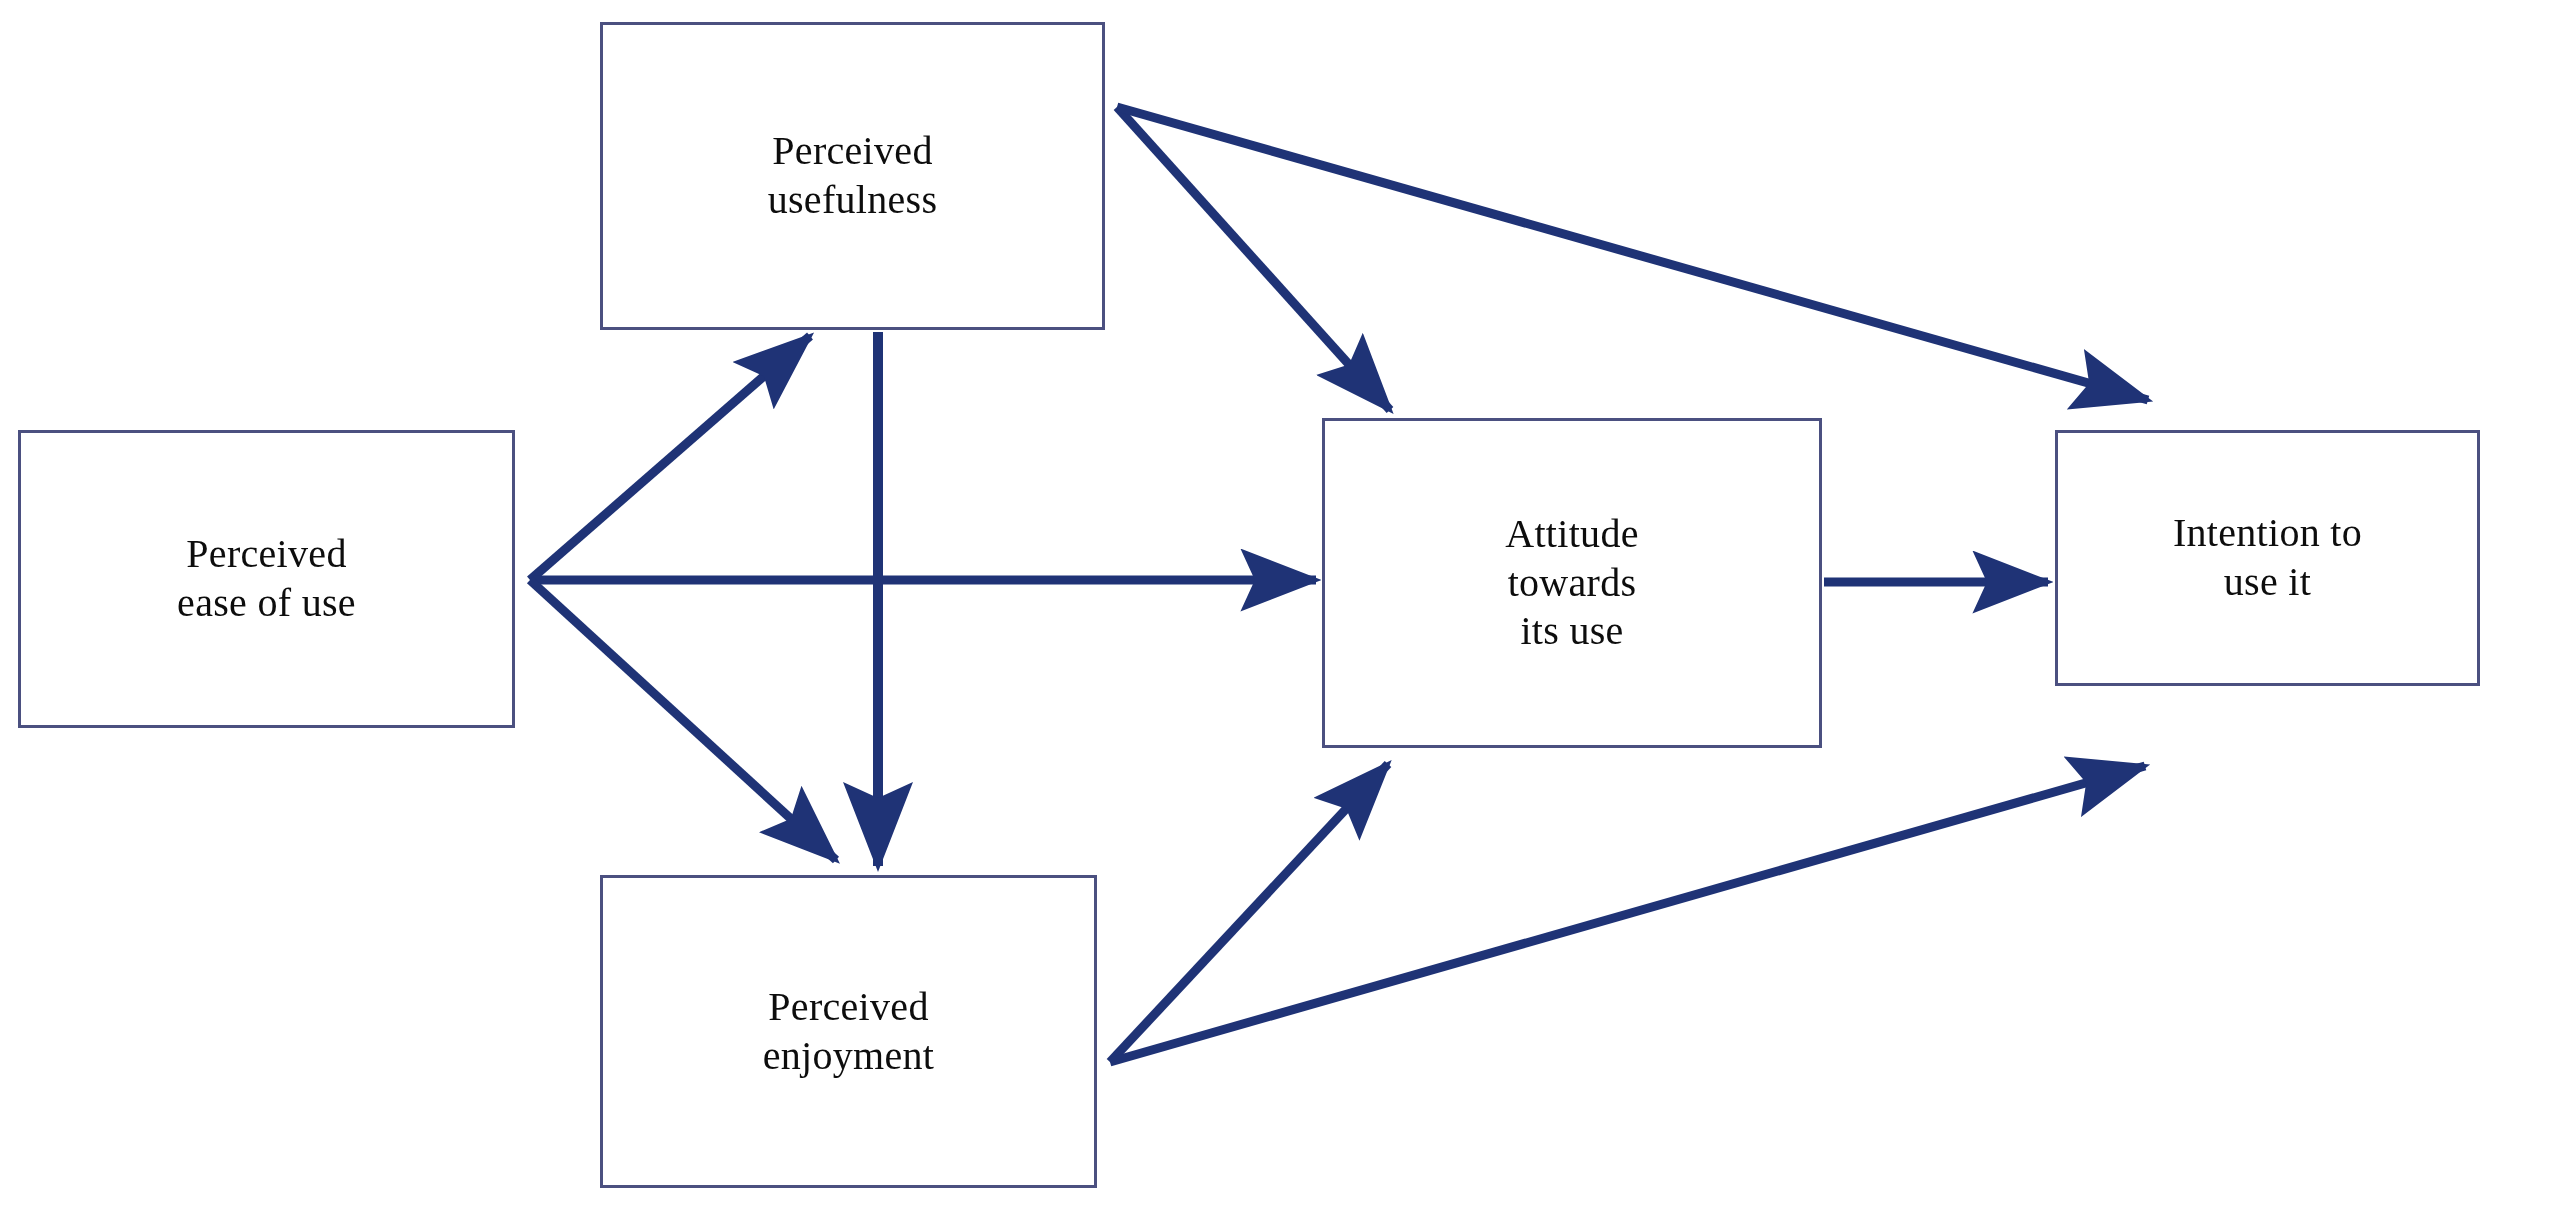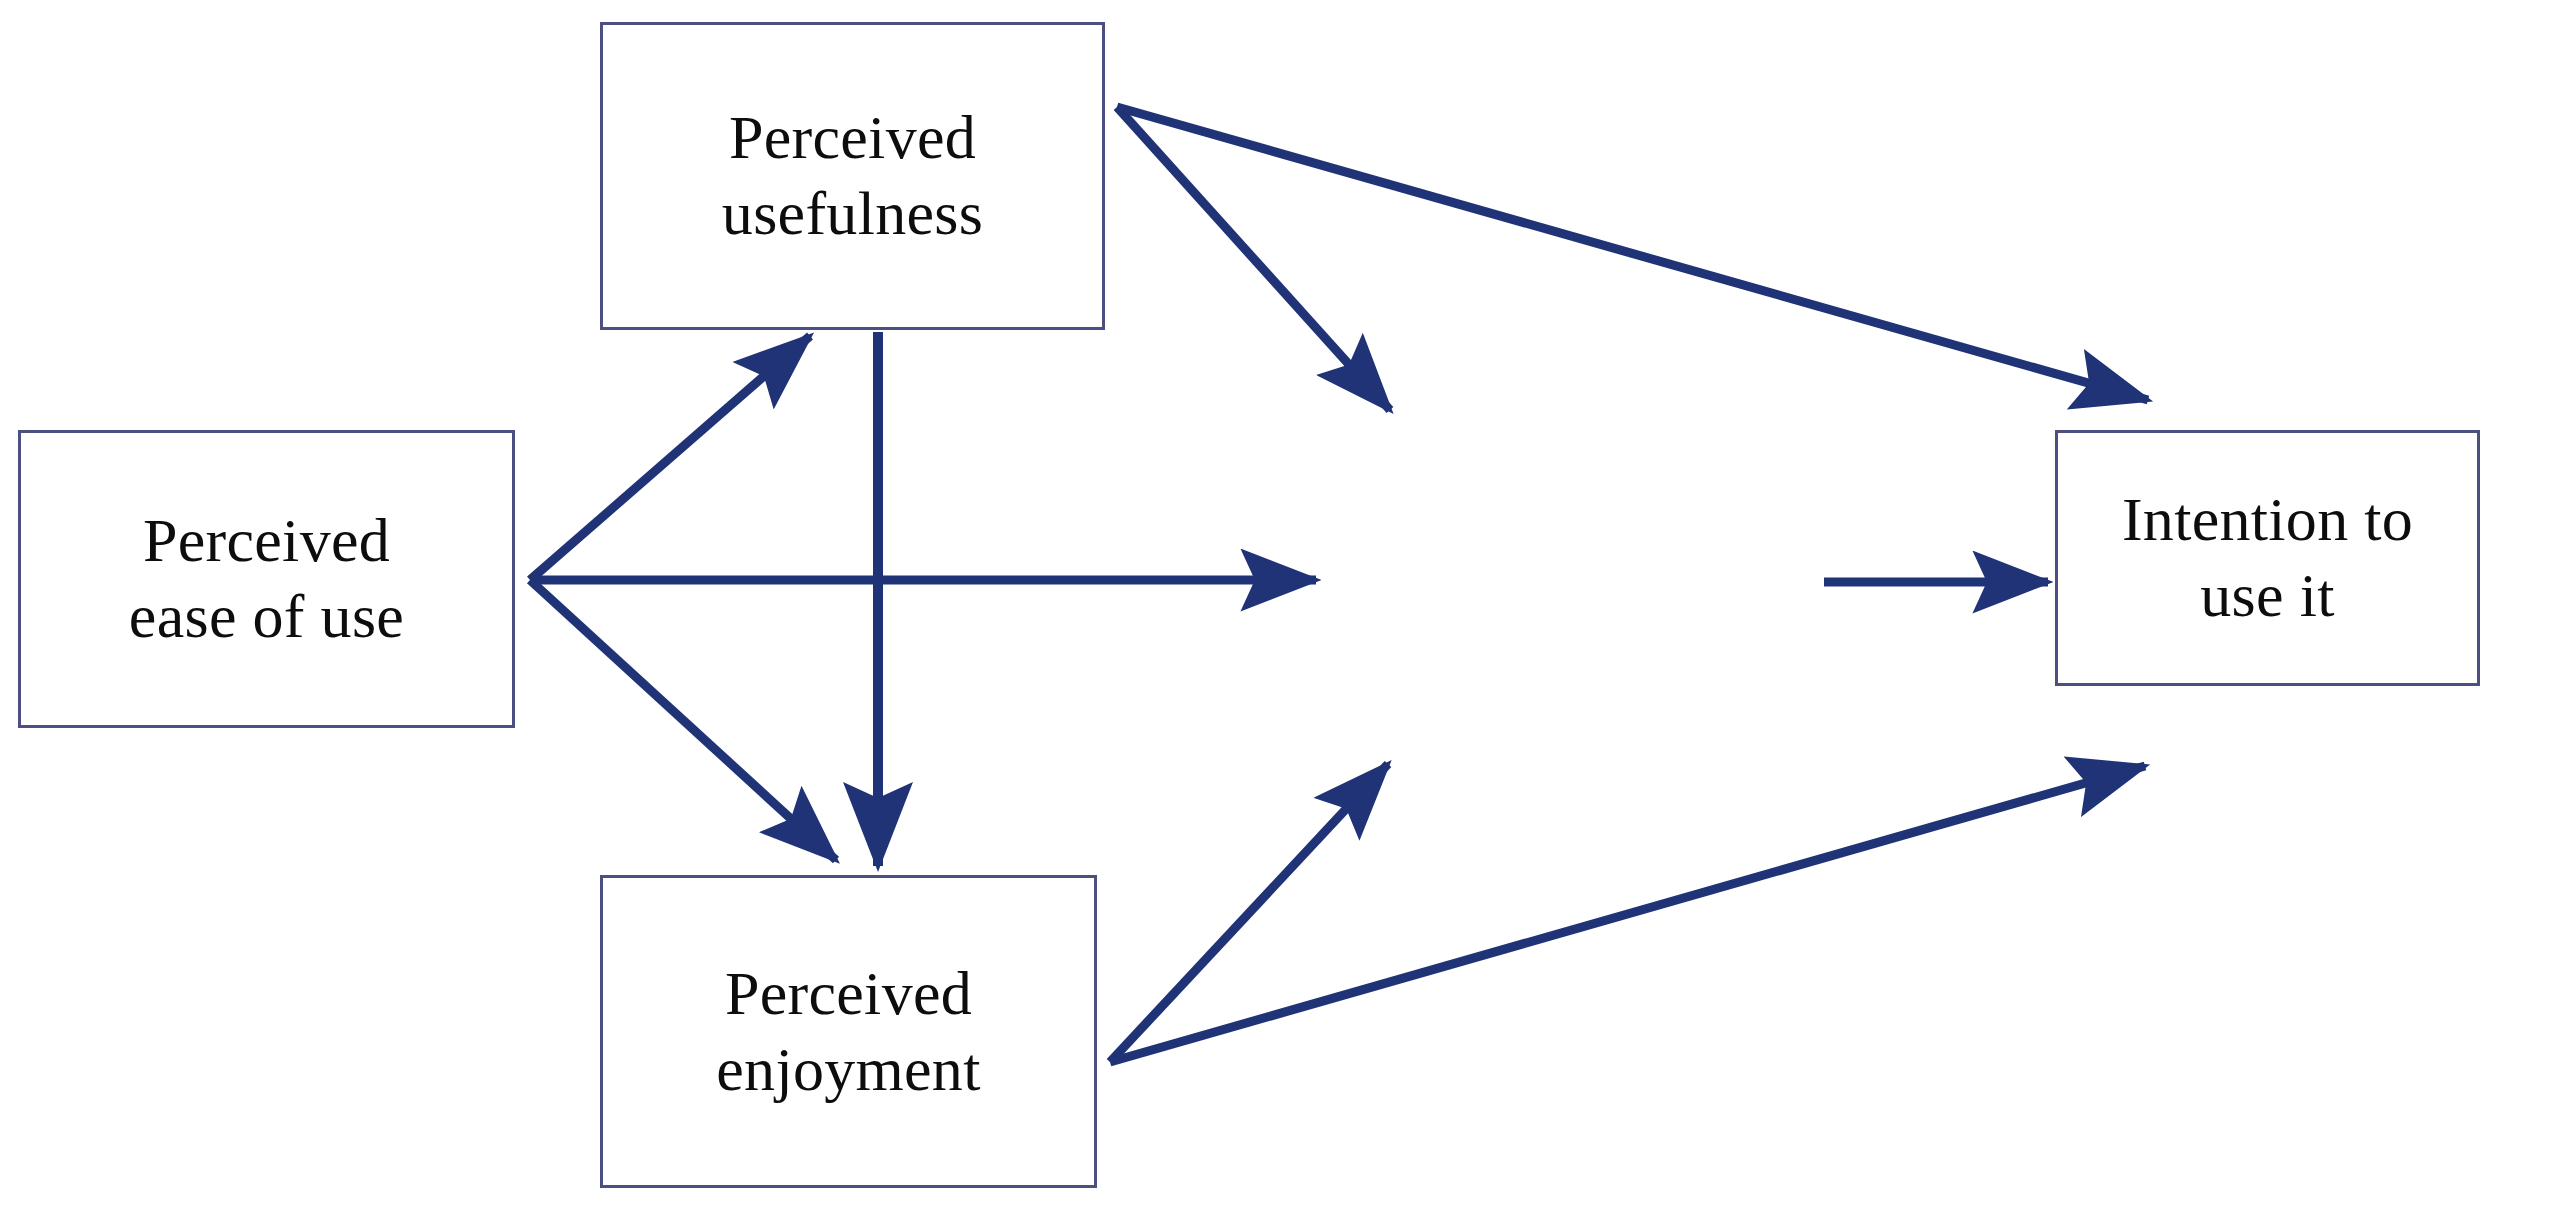--- a/index.html
+++ b/index.html
@@ -34,21 +34,21 @@
     display: flex;
     align-items: center;
     justify-content: center;
     text-align: center;
     z-index: 2;
   }
   .node-label {
     display: block;
     color: #0d0d0d;
     font-family: "Liberation Serif", "DejaVu Serif", serif;
-    font-size: 62px;
+    font-size: 40px;
     line-height: 1.22;
     letter-spacing: 0.3px;
     white-space: pre-line;
     padding: 0 14px;
   }
   
   #node-peou { left: 18px;   top: 430px;  width: 497px; height: 298px; }
   #node-pu   { left: 600px;  top: 22px;   width: 505px; height: 308px; }
   #node-pe   { left: 600px;  top: 875px;  width: 497px; height: 313px; }
   #node-att  { left: 1322px; top: 418px;  width: 500px; height: 330px; }
@@ -85,19 +85,24 @@
   <div class="node-box" id="node-pu" style="left: 600px; top: 22px; width: 505px; height: 308px; border-color: rgb(75, 80, 128); background: rgb(255, 255, 255);">
     <span class="node-label">Perceived
 usefulness</span>
   </div>
 
   <div class="node-box" id="node-pe" style="left: 600px; top: 875px; width: 497px; height: 313px; border-color: rgb(75, 80, 128); background: rgb(255, 255, 255);">
     <span class="node-label">Perceived
 enjoyment</span>
   </div>
 
+  <div class="node-box" id="node-att" style="left: 1322px; top: 418px; width: 500px; height: 330px; border-color: rgb(75, 80, 128); background: rgb(255, 255, 255);">
+    <span class="node-label">Attitude
+towards
+its use</span>
+  </div>
 
   <div class="node-box" id="node-int" style="left: 2055px; top: 430px; width: 425px; height: 256px; border-color: rgb(75, 80, 128); background: rgb(255, 255, 255);">
     <span class="node-label">Intention to
 use it</span>
   </div>
 
 </div>
 
 </body></html>

